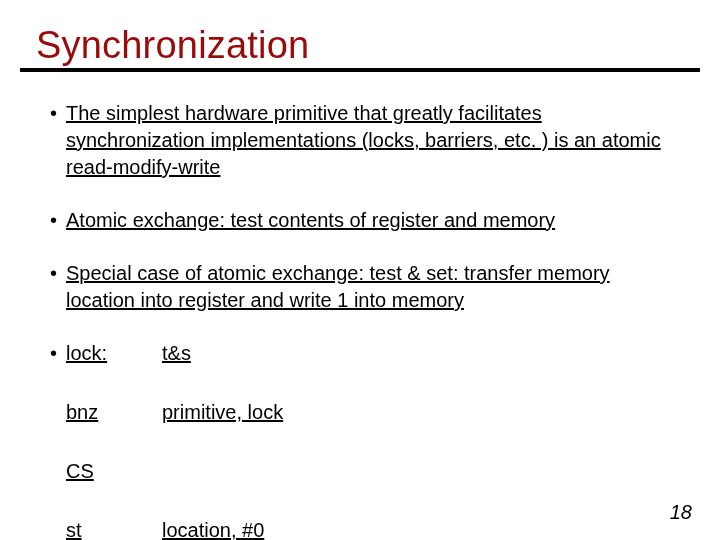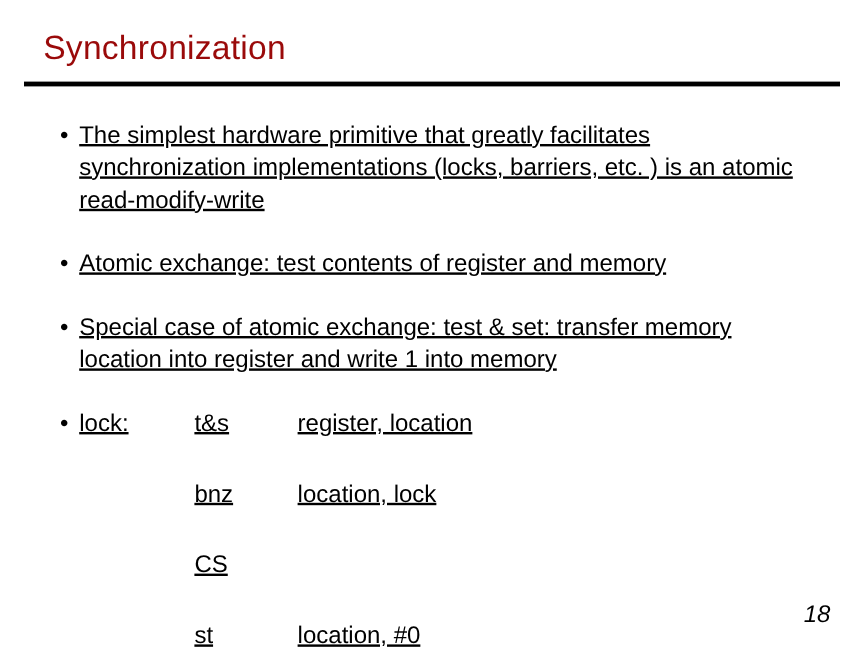--- a/index.html
+++ b/index.html
@@ -16,21 +16,21 @@
   .slide {
     width: 720px;
     height: 540px;
     position: relative;
     box-sizing: border-box;
   }
   .title {
     position: absolute;
     left: 36px;
     top: 24px;
-    font-size: 28px;
+    font-size: 38px;
     font-weight: 400;
     color: #9a0a0a;
     letter-spacing: 0.2px;
   }
   .rule {
     position: absolute;
     left: 20px;
     right: 20px;
     top: 68px;
     height: 0;
@@ -101,25 +101,24 @@
       <div class="dot">•</div>
       <div class="btxt">Special case of atomic exchange: test &amp; set: transfer memory location into register and write 1 into memory</div>
     </div>
 
     <div class="bullet" style="margin-bottom:0;">
       <div class="dot">•</div>
       <div class="btxt">
         <div class="lockgrid">
           <div class="lbl">lock:</div>
           <div class="op">t&amp;s</div>
-          <div class="arg">register, location</div>
 
           <div class="lbl"></div>
           <div class="op">bnz</div>
-          <div class="arg">location, lock</div>
+          <div class="arg">primitive, lock</div>
 
           <div class="lbl"></div>
           <div class="op">CS</div>
           <div class="arg"></div>
 
           <div class="lbl"></div>
           <div class="op">st</div>
           <div class="arg">location, #0</div>
         </div>
       </div>

